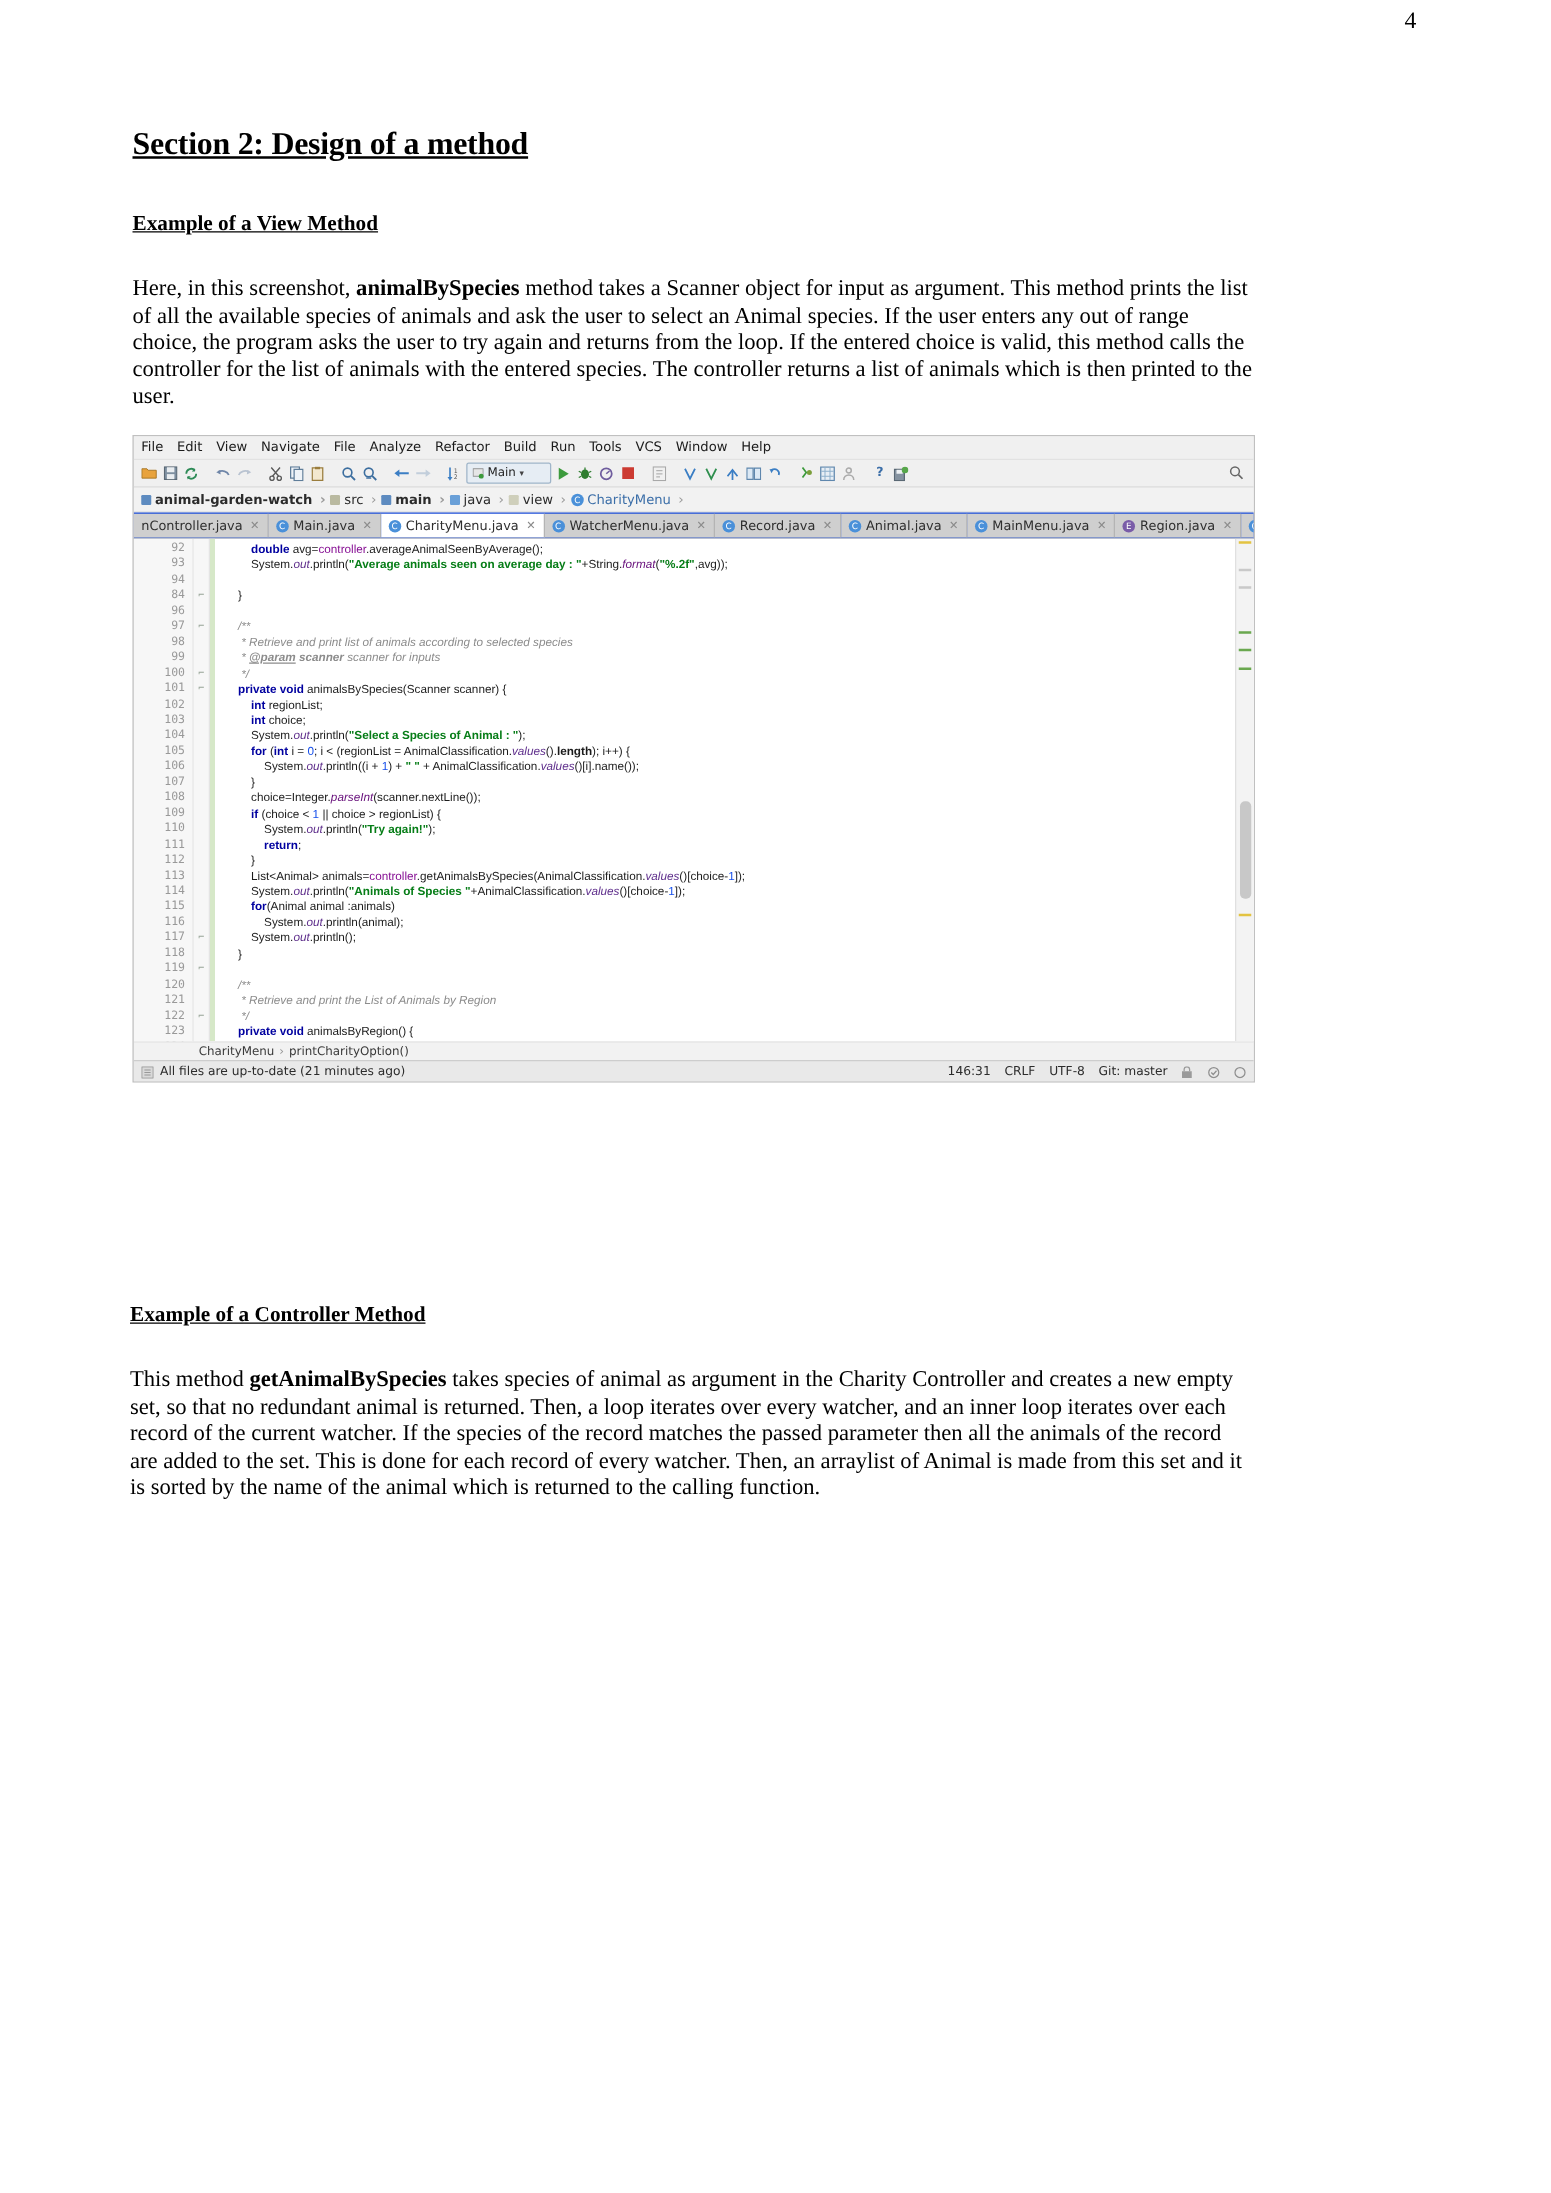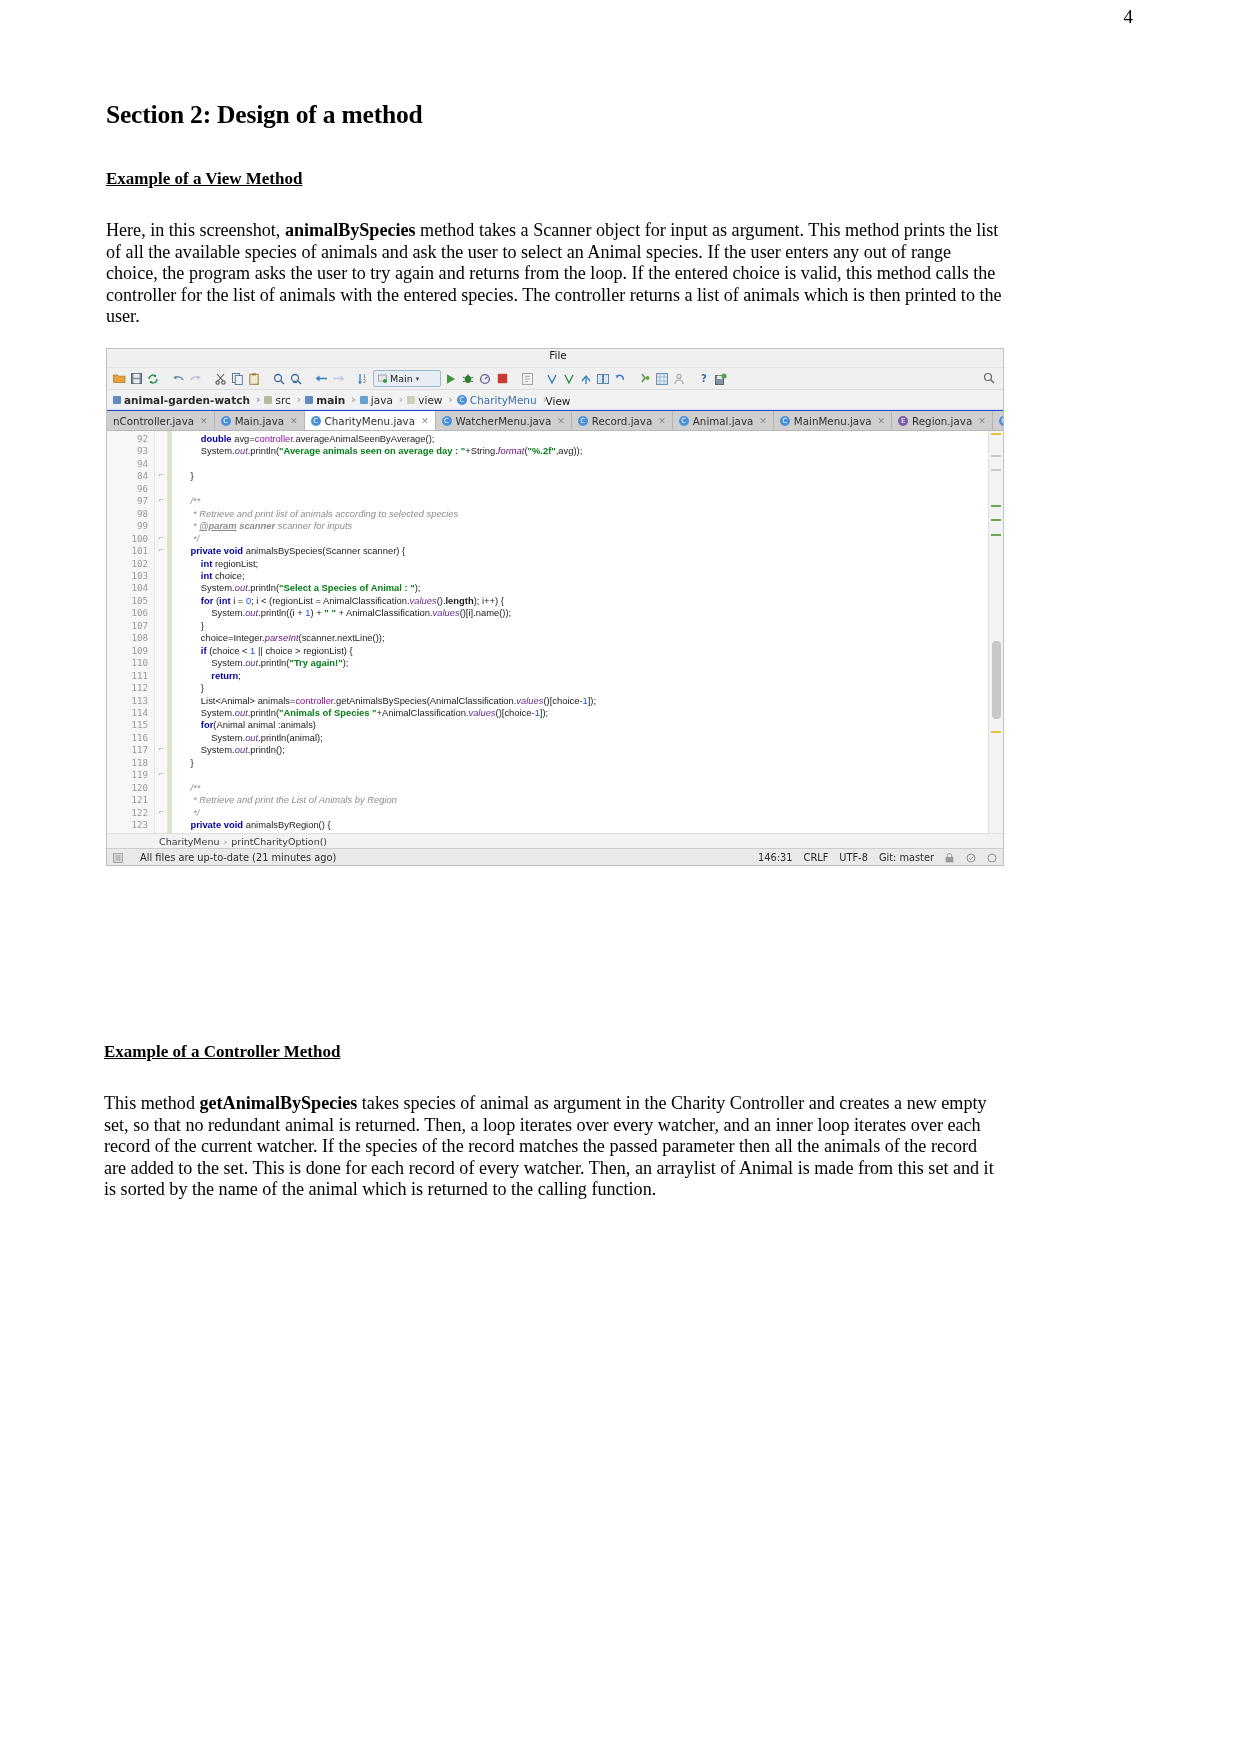--- a/index.html
+++ b/index.html
@@ -34,20 +34,21 @@
     left: 106px;
     top: 100px;
     width: 896px;
   }
   h1.section-title {
     font-family: "Liberation Serif", serif;
     font-size: 25.5px;
     font-weight: bold;
     margin: 0 0 0 0;
     letter-spacing: -0.2px;
+    text-decoration: underline;
   }
   h2.sub-title {
     font-family: "Liberation Serif", serif;
     font-size: 17px;
     font-weight: bold;
     text-decoration: underline;
     margin: 39px 0 0 0;
     display: inline-block;
   }
   p.body-text {
@@ -82,21 +83,20 @@
   .menubar {
     height: 18px;
     background: #f0f0f0;
     display: flex;
     align-items: center;
     padding-left: 6px;
     gap: 11px;
     font-size: 10.5px;
     color: #1a1a1a;
     border-bottom: 1px solid #e2e2e2;
-    flex-direction: column;
   }
   .menubar span { white-space: nowrap; cursor: default; }
 
   .toolbar {
     height: 21px;
     background: #f0f0f0;
     display: flex;
     align-items: center;
     padding: 0 5px;
     gap: 3px;
@@ -284,21 +284,21 @@
     height: 17px;
     background: #e9e9e9;
     display: flex;
     align-items: center;
     font-size: 9.8px;
     color: #2c2c2c;
     padding: 0 6px;
     border-top: 1px solid #cdcdcd;
     gap: 6px;
   }
-  .status-left { display: flex; align-items: center; gap: 17px; }
+  .status-left { display: flex; align-items: center; gap: 5px; }
   .status-right { margin-left: auto; display: flex; align-items: center; gap: 11px; }
   .mini-ico { display:inline-block; width: 10px; height: 10px; }
 </style>
 </head>
 <body>
 
 <div class="page">
 
   <div class="page-number">4</div>
 

